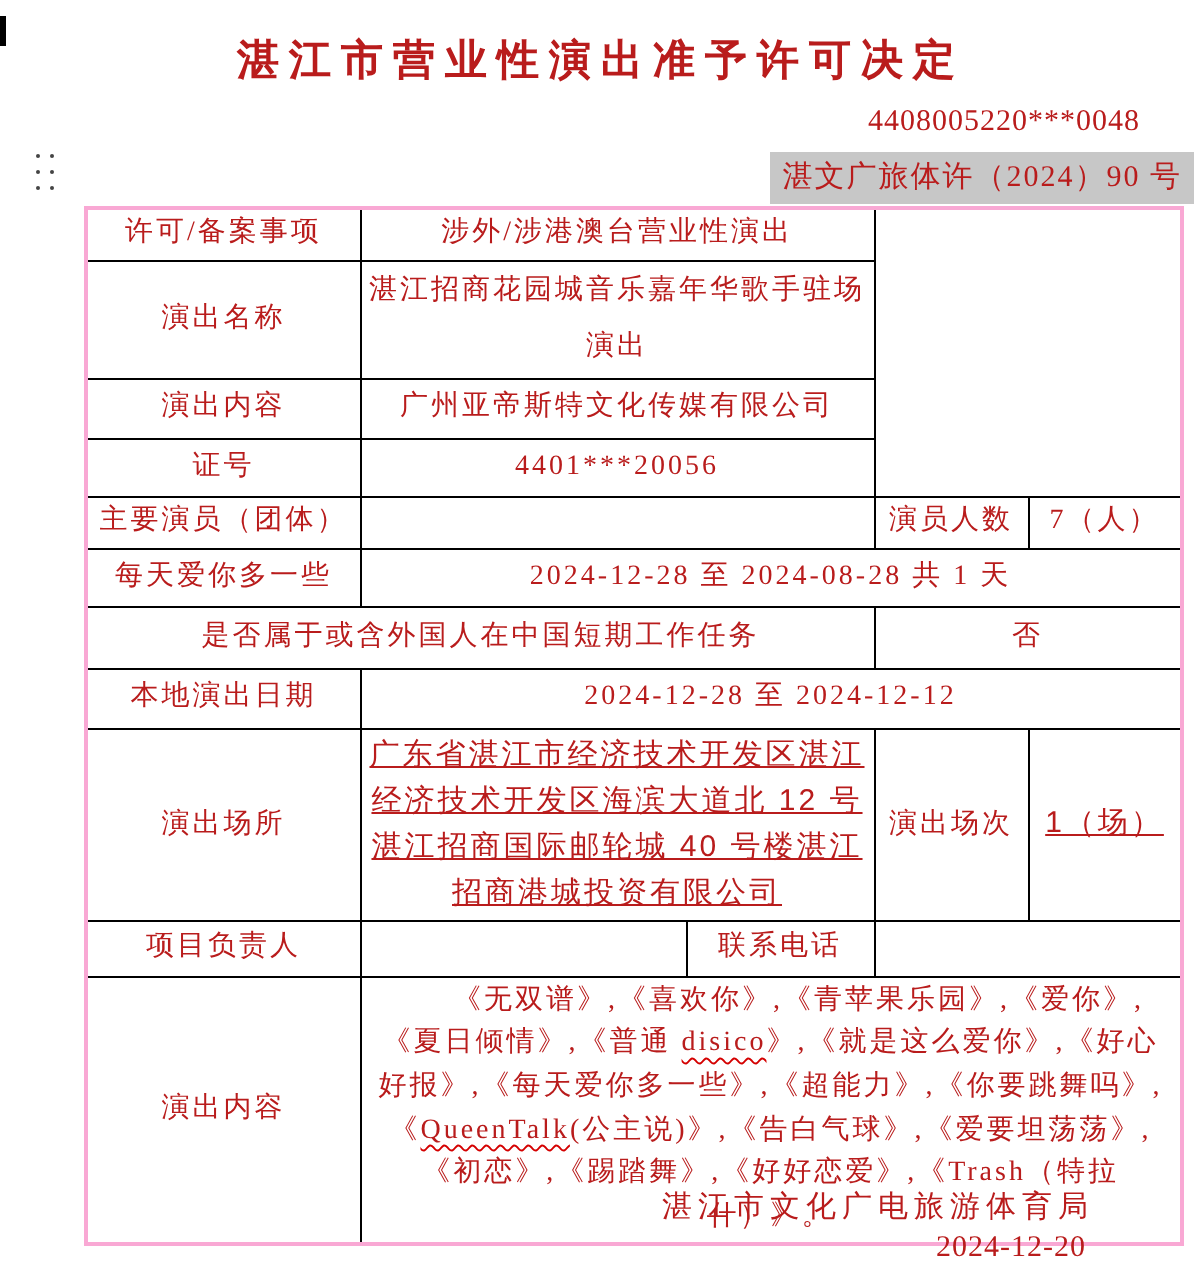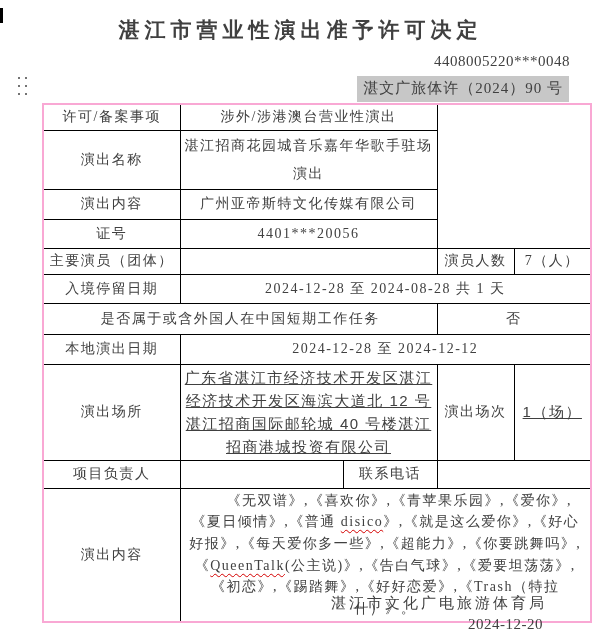--- a/index.html
+++ b/index.html
@@ -3,21 +3,21 @@
 <meta charset="utf-8">
 <style>
   * { margin: 0; padding: 0; box-sizing: border-box; }
   html, body { background: #ffffff; }
   .page {
     position: relative;
     width: 601px;
     height: 640px;
     background: #ffffff;
     font-family: "Liberation Serif", "DejaVu Serif", serif;
-    color: #404040;
+    color: #b91c1c;
     overflow: hidden;
   }
   .corner-mark {
     position: absolute;
     left: 0; top: 8px;
     width: 3px; height: 15px;
     background: #000;
   }
   .doc-title {
     position: absolute;
@@ -30,21 +30,21 @@
     font-family: "Liberation Serif", "DejaVu Serif", serif;
   }
   .license-no {
     position: absolute;
     top: 53px; right: 31px;
     font-size: 15px;
     letter-spacing: 0.5px;
   }
   .doc-no-line {
     position: absolute;
-    top: 76px; right: 32px;
+    top: 76px; right: 4px;
   }
   .doc-no-highlight {
     display: inline-block;
     padding: 3px 6px 4px 6px;
     font-size: 15px;
     letter-spacing: 1px;
     background: #c7c7c7;
   }
   .drag-handle {
     position: absolute;
@@ -170,21 +170,21 @@
       <td>证号</td>
       <td colspan="2" class="num">4401***20056</td>
     </tr>
     <tr style="height:26px">
       <td>主要演员（团体）</td>
       <td colspan="2"></td>
       <td>演员人数</td>
       <td>7（人）</td>
     </tr>
     <tr style="height:29px">
-      <td>入境停留日期</td>
+      <td>每天爱你多一些</td>
       <td colspan="4" class="num">2024-12-28 至 2024-08-28 共 1 天</td>
     </tr>
     <tr style="height:31px">
       <td colspan="3">是否属于或含外国人在中国短期工作任务</td>
       <td colspan="2">否</td>
     </tr>
     <tr style="height:30px">
       <td>本地演出日期</td>
       <td colspan="4" class="num">2024-12-28 至 2024-12-12</td>
     </tr>

